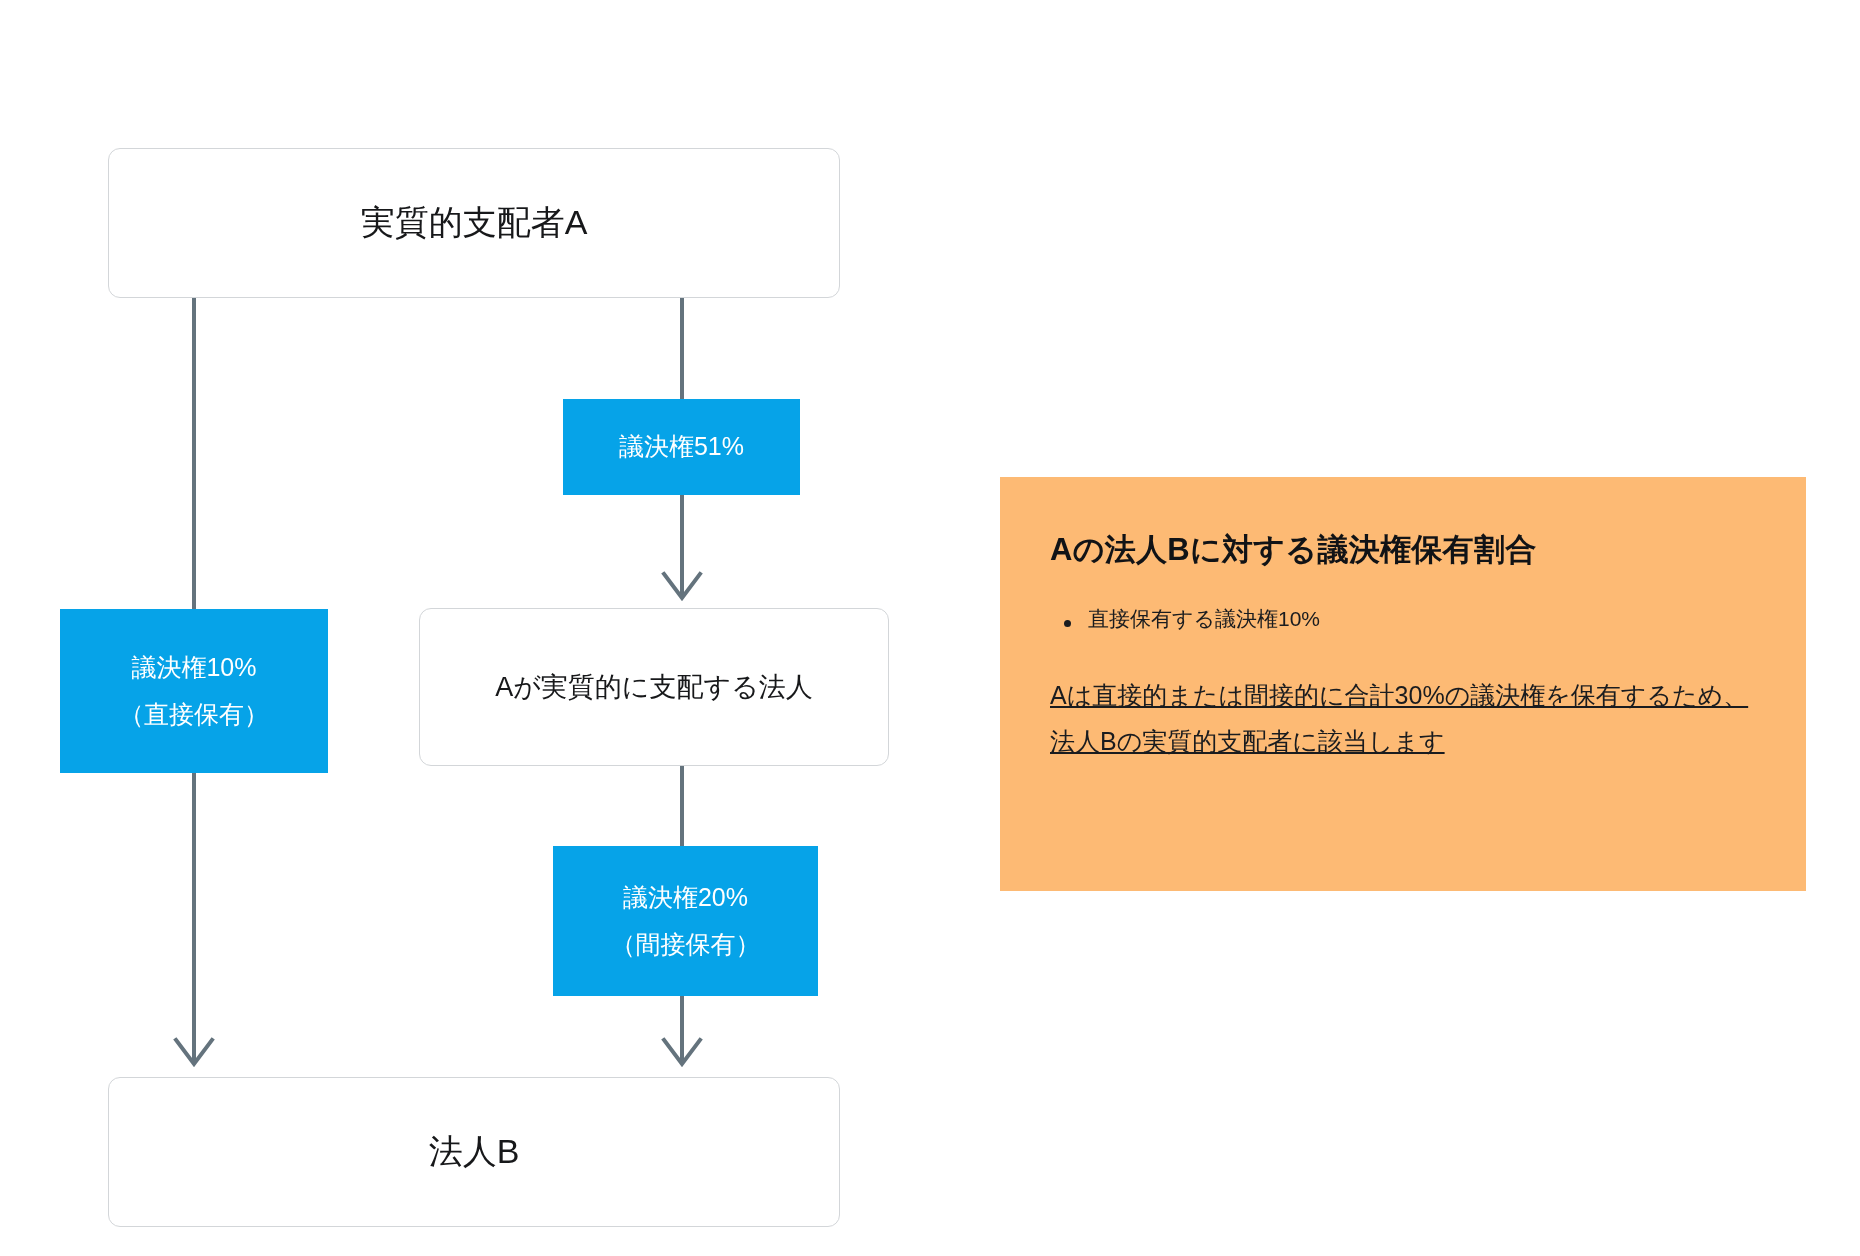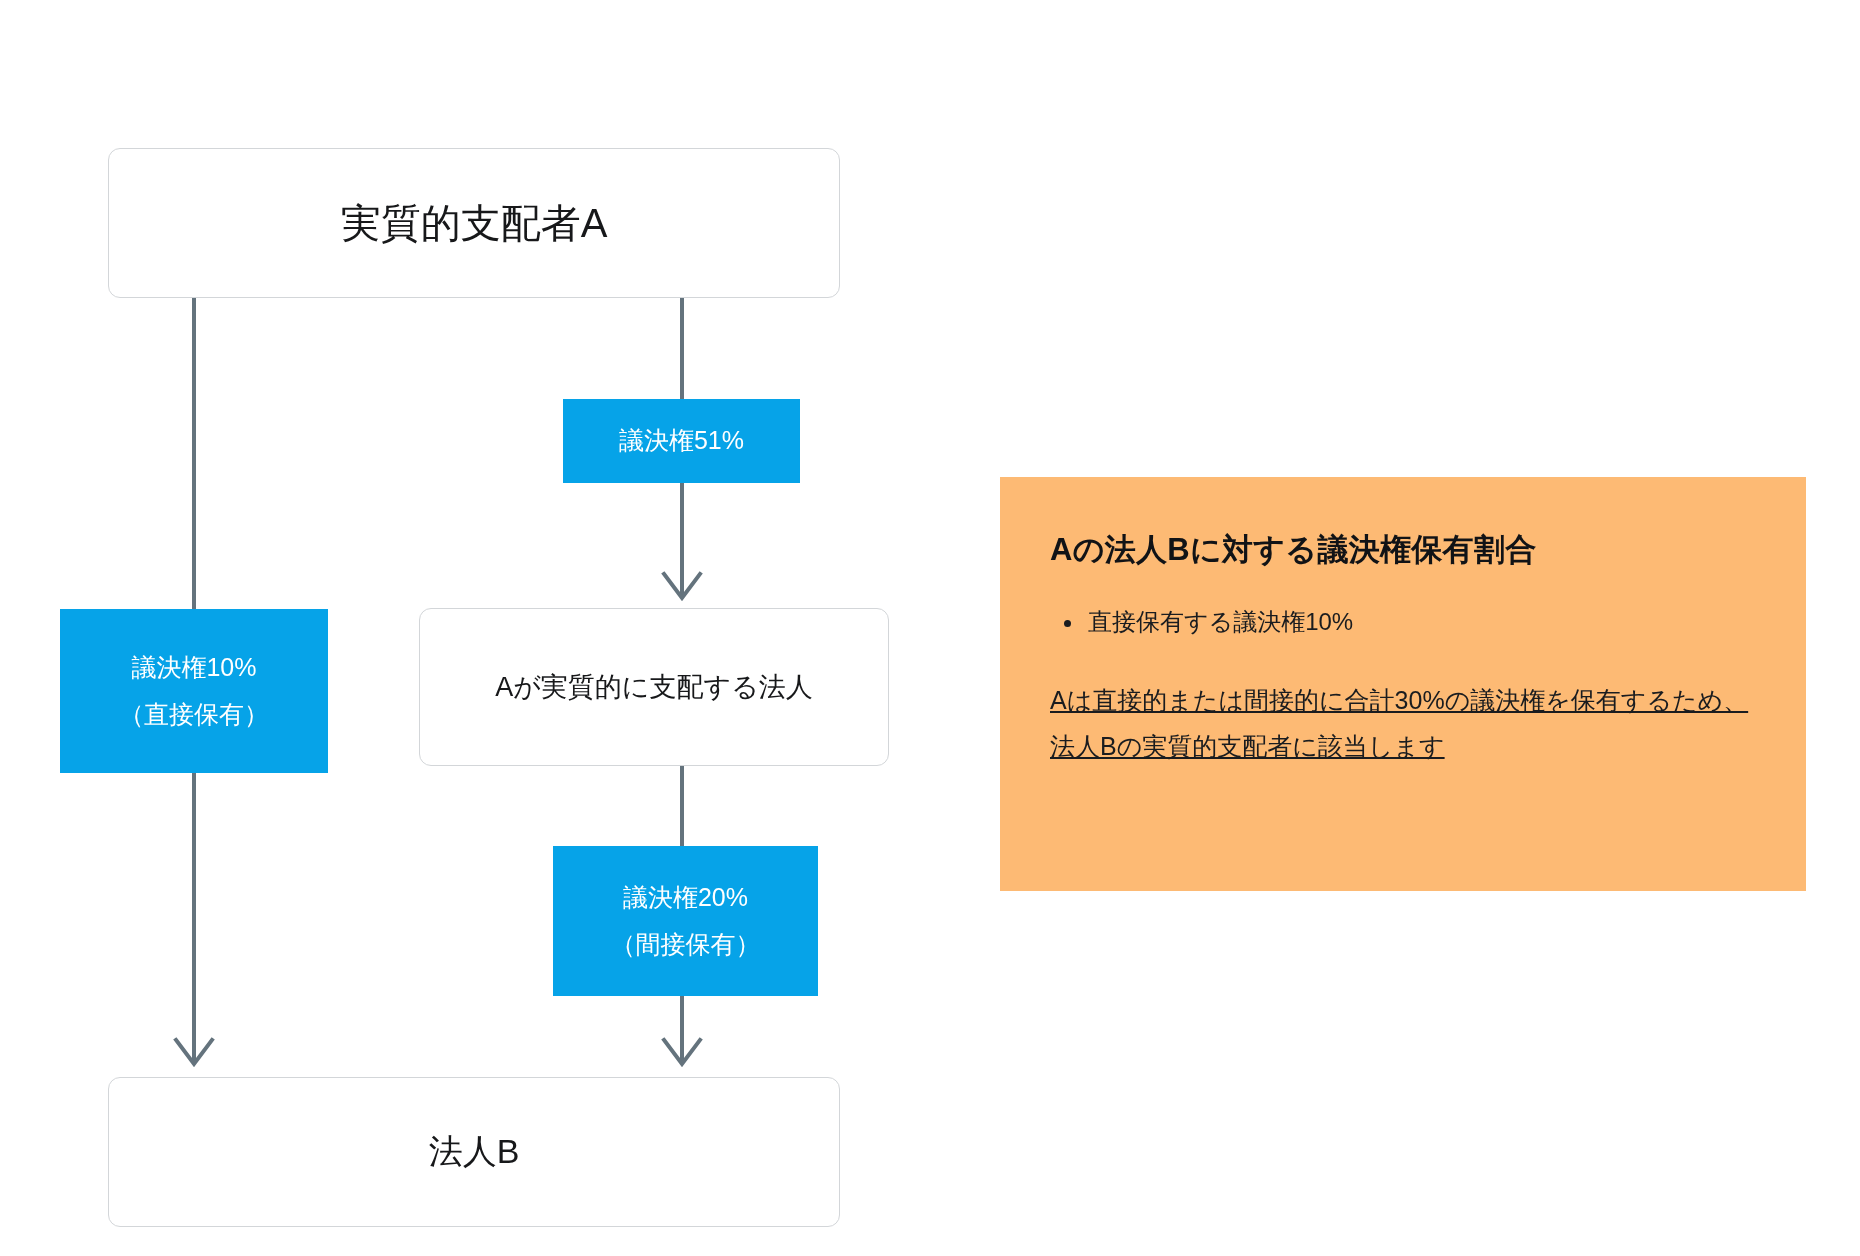--- a/index.html
+++ b/index.html
@@ -55,21 +55,21 @@
     align-items: center;
     justify-content: center;
     text-align: center;
     color: #17181a;
   }
   .node-a {
     left: 108px;
     top: 148px;
     width: 732px;
     height: 150px;
-    font-size: 40px;
+    font-size: 34px;
     text-align: center;
   }
   .node-mid {
     left: 419px;
     top: 608px;
     width: 470px;
     height: 158px;
     font-size: 27px;
   }
   .node-b {
@@ -100,21 +100,21 @@
     align-items: center;
     justify-content: center;
     text-align: center;
     font-size: 25px;
     line-height: 1.9;
   }
   .label-51 {
     left: 563px;
     top: 399px;
     width: 237px;
-    height: 84px;
+    height: 96px;
   }
   .label-10 {
     left: 60px;
     top: 609px;
     width: 268px;
     height: 164px;
   }
   .label-20 {
     left: 553px;
     top: 846px;
@@ -140,21 +140,21 @@
     margin: 0 0 30px 0;
     letter-spacing: 0.3px;
   }
   .info-list {
     margin: 0 0 34px 0;
     padding: 0;
     list-style: none;
   }
   .info-list li {
     position: relative;
-    font-size: 24px;
+    font-size: 21px;
     line-height: 1.75;
     color: #1a1c1f;
     padding-left: 38px;
   }
   .info-list li::before {
     content: "";
     position: absolute;
     left: 14px;
     top: 19px;
     width: 7px;

